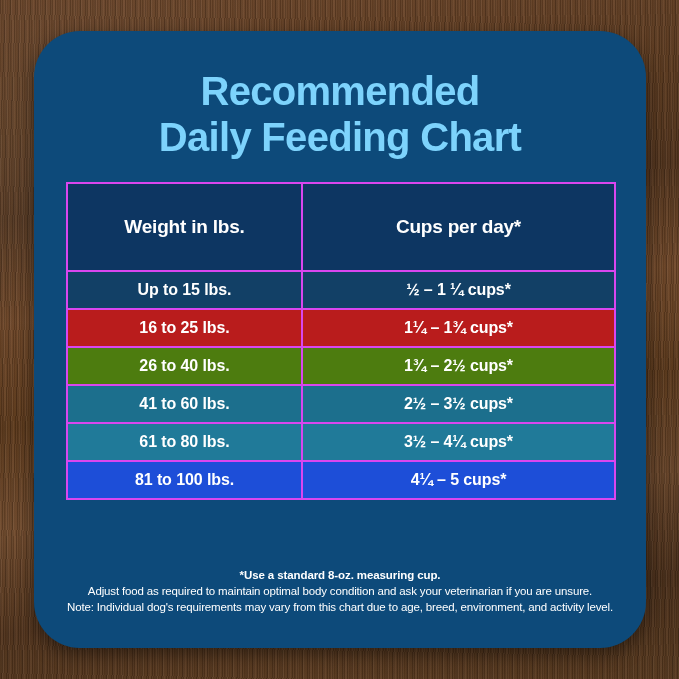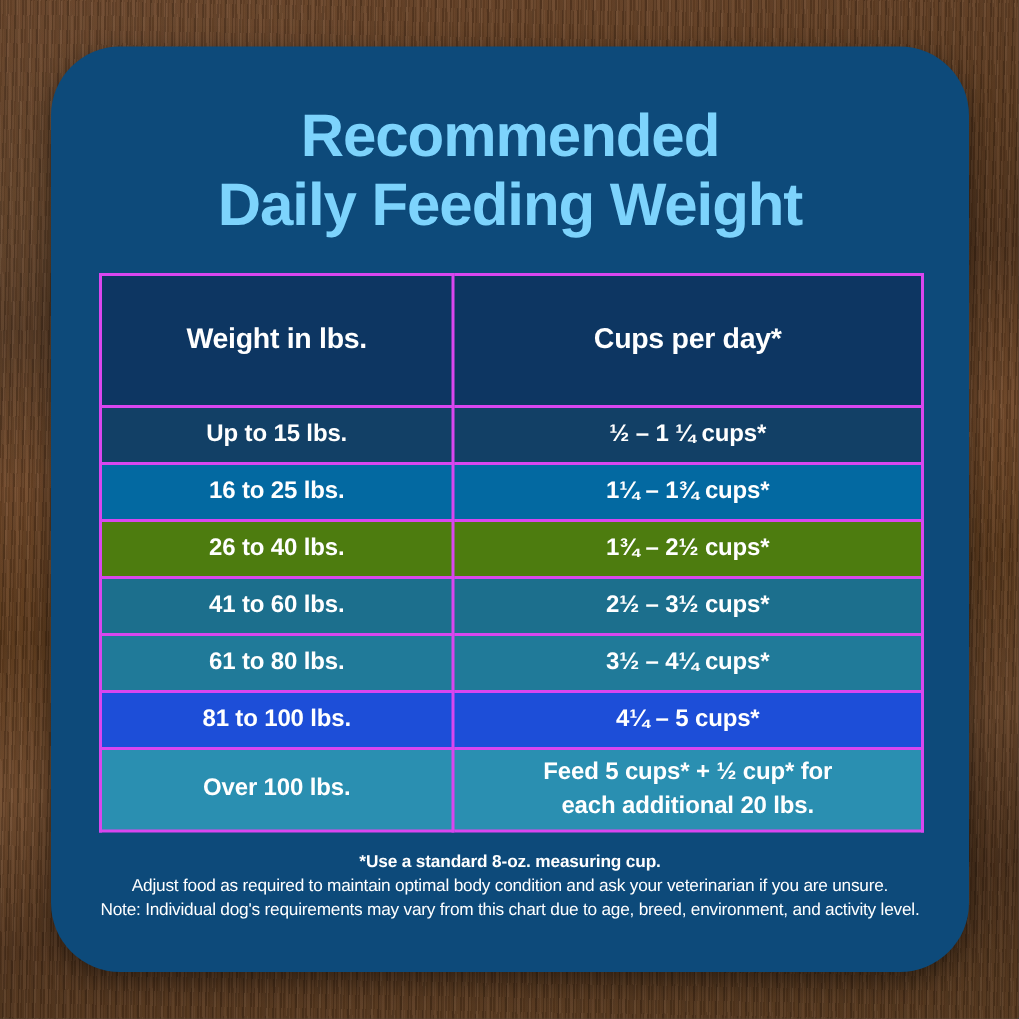--- a/index.html
+++ b/index.html
@@ -99,21 +99,21 @@
     letter-spacing: -0.2px;
   }
 
   .data-row td {
     height: 36px;
     font-size: 16px;
     font-weight: bold;
     letter-spacing: -0.1px;
   }
   .data-row.r1 td { background: #124066; }
-  .data-row.r2 td { background: #0369a1; }
+  .data-row.r2 td { background: #b91c1c; }
   .data-row.r3 td { background: #4d7c0f; }
   .data-row.r4 td { background: #1c6f8d; }
   .data-row.r5 td { background: #207a99; }
   .data-row.r6 td { background: #1d4ed8; }
   .data-row.r7 td {
     background: #2a8fb1;
     height: 53px;
     line-height: 1.42;
   }
   .cell-line { display: block; }
@@ -142,21 +142,21 @@
 </style>
 </head>
 <body>
 
 <div id="wood-background"></div>
 
 <div id="chart-card">
 
   <h1 class="chart-title">
     <span class="title-line">Recommended</span>
-    <span class="title-line">Daily Feeding Weight</span>
+    <span class="title-line">Daily Feeding Chart</span>
   </h1>
 
   <table id="feeding-table">
     <colgroup>
       <col class="col-weight">
       <col class="col-cups">
     </colgroup>
     <thead>
       <tr class="table-header">
         <th>Weight in lbs.</th>
@@ -181,27 +181,20 @@
         <td>2½ – 3½ cups*</td>
       </tr>
       <tr class="data-row r5">
         <td>61 to 80 lbs.</td>
         <td>3½ – 4¼ cups*</td>
       </tr>
       <tr class="data-row r6">
         <td>81 to 100 lbs.</td>
         <td>4¼ – 5 cups*</td>
       </tr>
-      <tr class="data-row r7">
-        <td>Over 100 lbs.</td>
-        <td>
-          <span class="cell-line">Feed 5 cups* + ½ cup* for</span>
-          <span class="cell-line">each additional 20 lbs.</span>
-        </td>
-      </tr>
     </tbody>
   </table>
 
   <div id="footnotes">
     <div class="footnote-primary">*Use a standard 8-oz. measuring cup.</div>
     <div class="footnote-note">
       <span class="footnote-line">Adjust food as required to maintain optimal body condition and ask your veterinarian if you are unsure.</span>
       <span class="footnote-line">Note: Individual dog's requirements may vary from this chart due to age, breed, environment, and activity level.</span>
     </div>
   </div>

